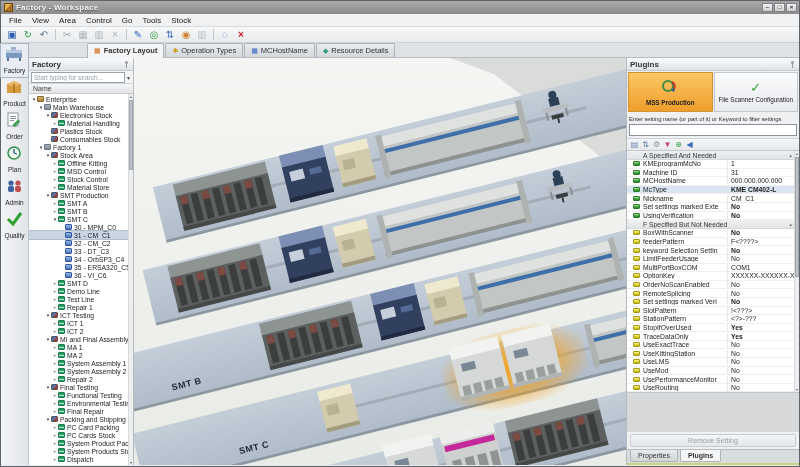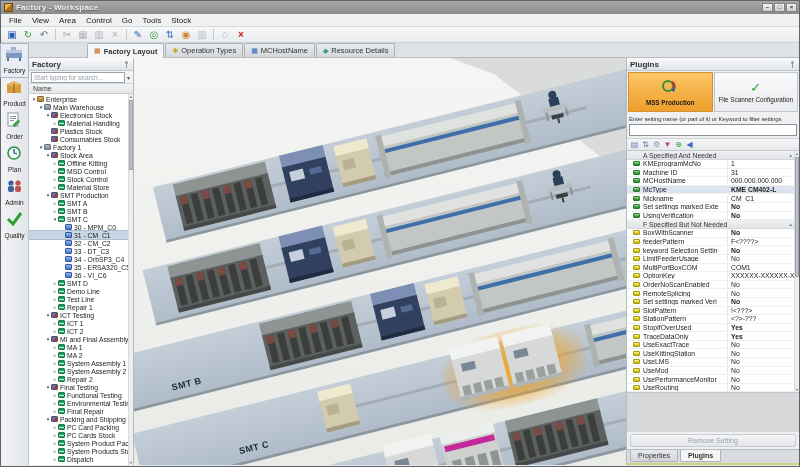--- a/index.html
+++ b/index.html
@@ -18,21 +18,21 @@
   
   #menubar { position:absolute; top:13px; left:0; right:0; height:13px; background:#f0f1f2; border-bottom:1px solid #d8dadc; display:flex; align-items:flex-end; padding-left:3px; }
   .menu-item { font-size:8px; color:#1a1a1a; padding:1px 5px; }
 
   
   #toolbar { position:absolute; top:26px; left:0; right:0; height:16px; background:linear-gradient(#f7f8f9,#e8eaec); border-bottom:1px solid #cfd2d5; display:flex; align-items:center; padding-left:3px; }
   .tb-icon { font-size:10px; line-height:12px; width:14px; text-align:center; margin:0 1px; }
   .tb-sep { width:1px; height:11px; background:#c4c8cb; margin:0 3px; }
 
   
-  #tabstrip { position:absolute; top:42px; left:0; right:0; height:15px; background:#dfe2e5; border-bottom:1px solid #b8bcc0; display:flex; align-items:flex-start; padding-left:86px; }
+  #tabstrip { position:absolute; top:42px; left:0; right:0; height:15px; background:#dfe2e5; border-bottom:1px solid #b8bcc0; display:flex; align-items:center; padding-left:86px; }
   .tab { height:14px; display:flex; align-items:center; padding:0 6px; font-size:7.5px; color:#333;
     background:linear-gradient(#e9ebee,#d4d8db); border:1px solid #aeb3b8; border-bottom:none; border-radius:2px 2px 0 0; margin-right:1px; white-space:nowrap; }
   .tab.active { background:#f4f5f6; font-weight:bold; height:15px; }
   .tab .tab-ic { font-size:7px; margin-right:3px; }
 
   
   #modulebar { position:absolute; top:42px; left:0; bottom:1px; width:28px; background:linear-gradient(90deg,#f2f3f5,#e2e5e8); border-right:1px solid #c2c6ca; display:flex; flex-direction:column; align-items:center; padding-top:1px; }
   .module { width:27px; padding:2px 0 3px; display:flex; flex-direction:column; align-items:center; }
   .module.active { background:#e8edf4; outline:1px solid #aab6c4; }
   .module svg { width:19px; height:16px; }

